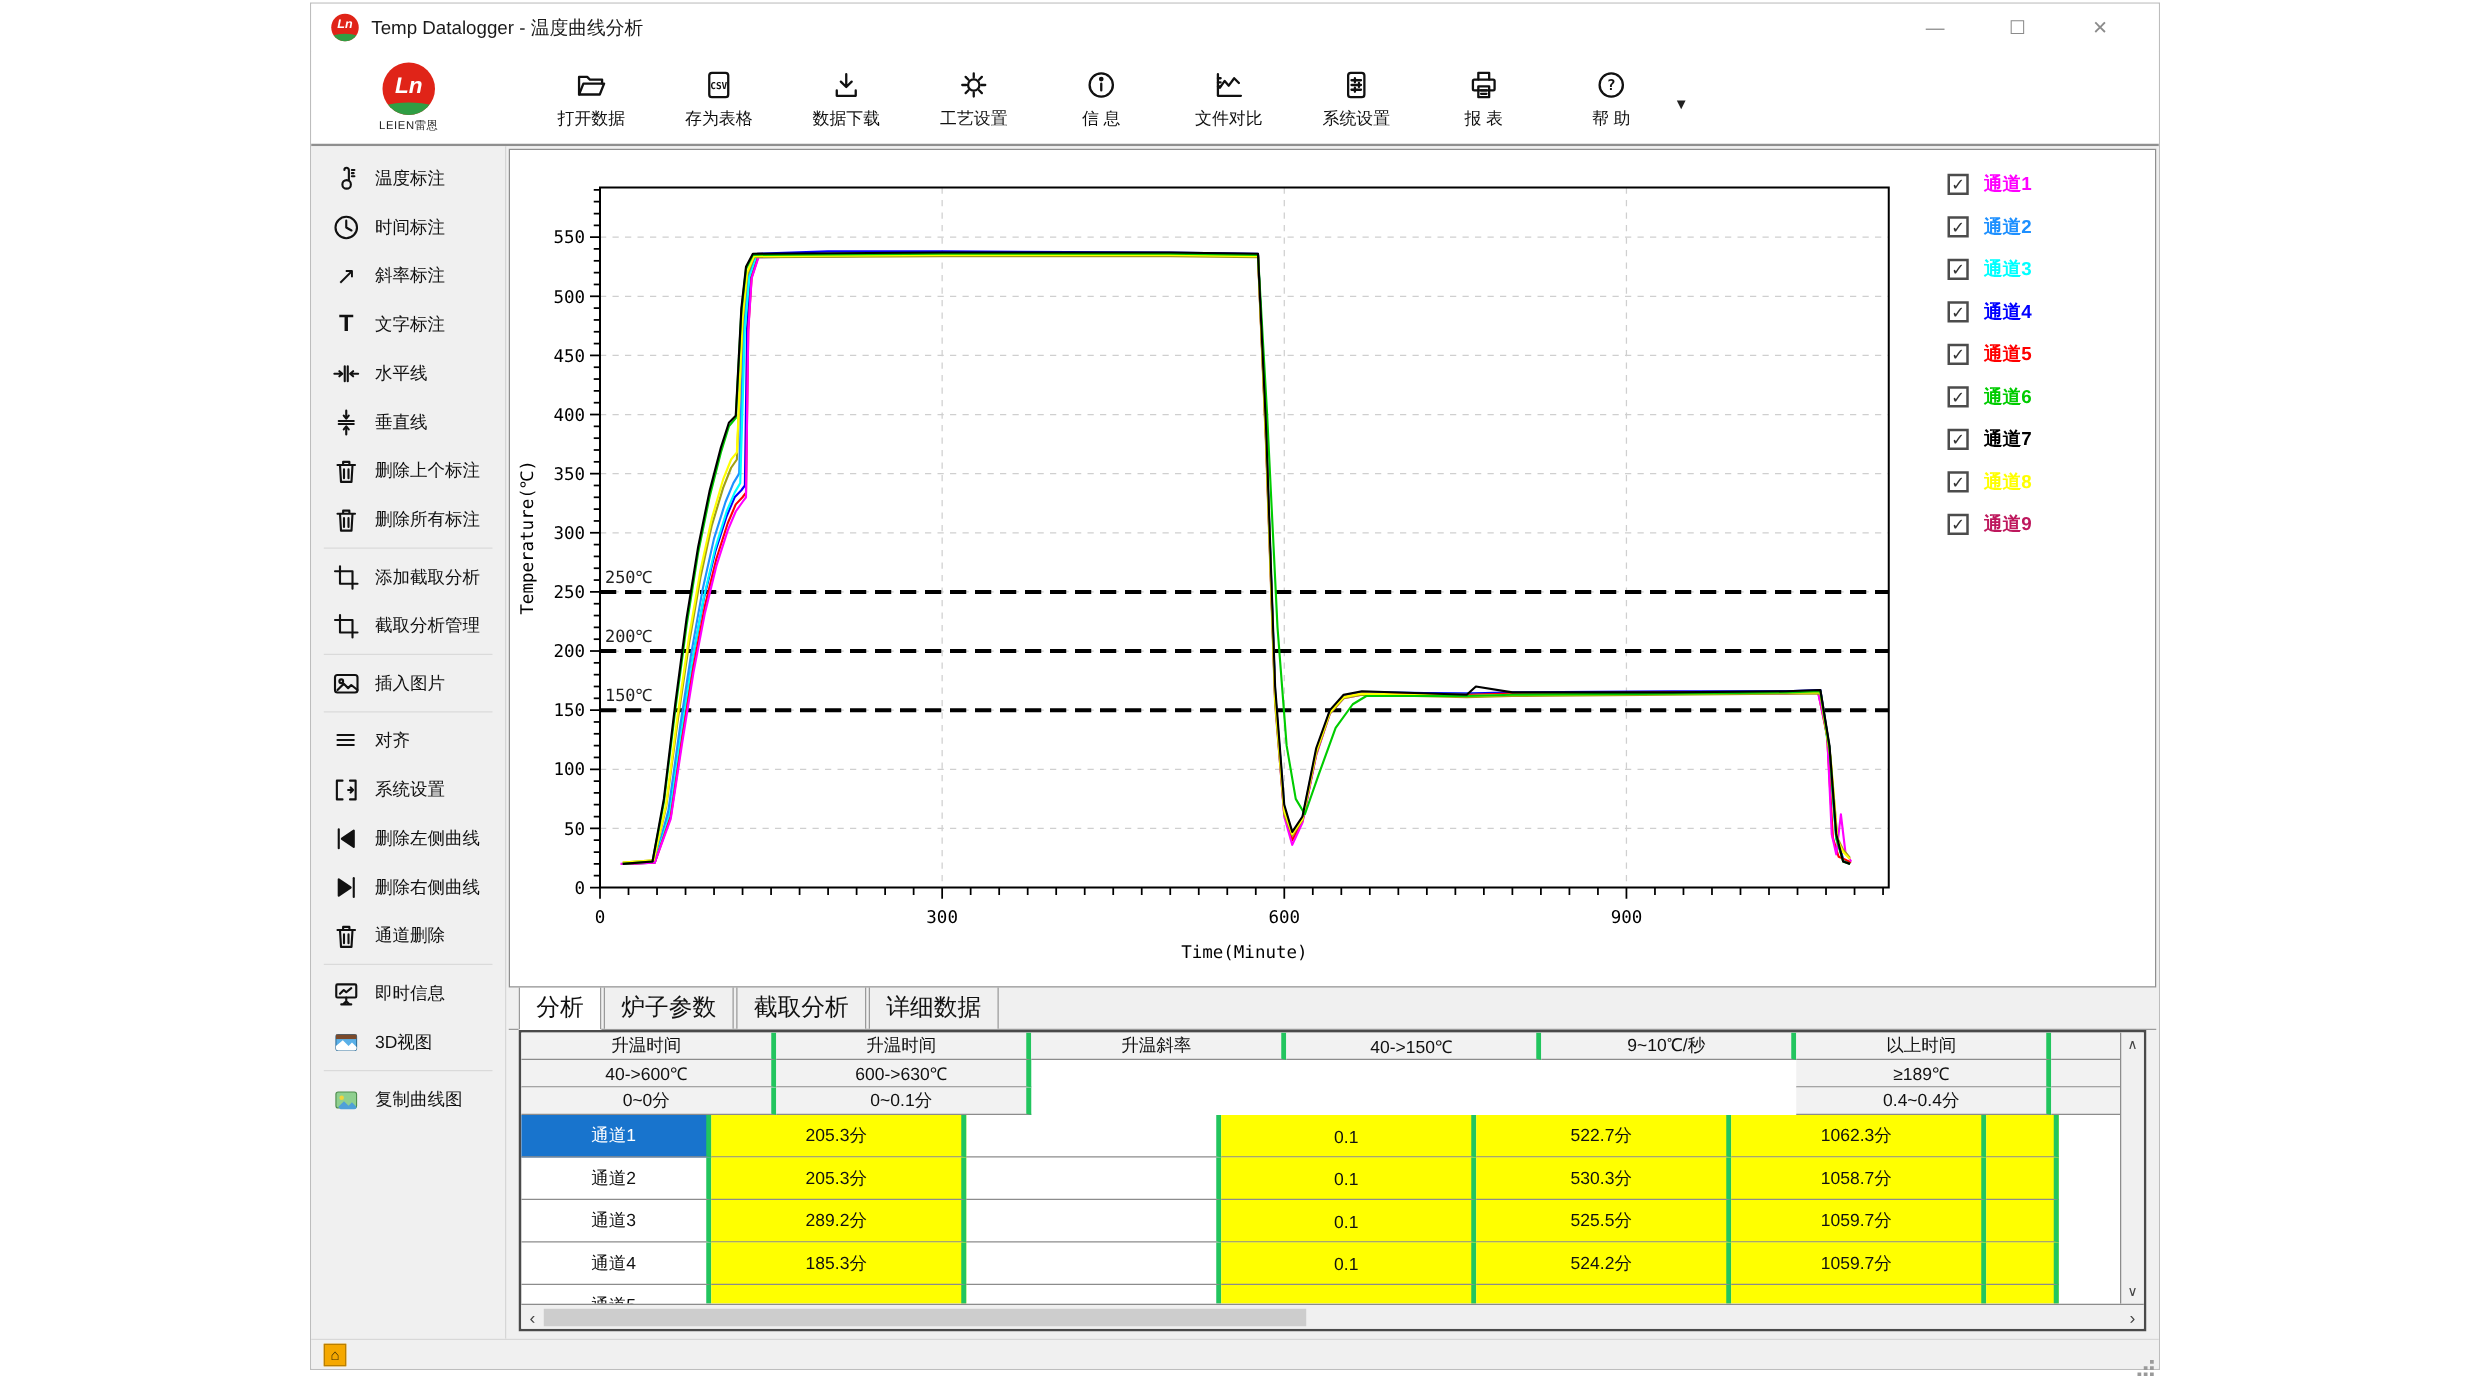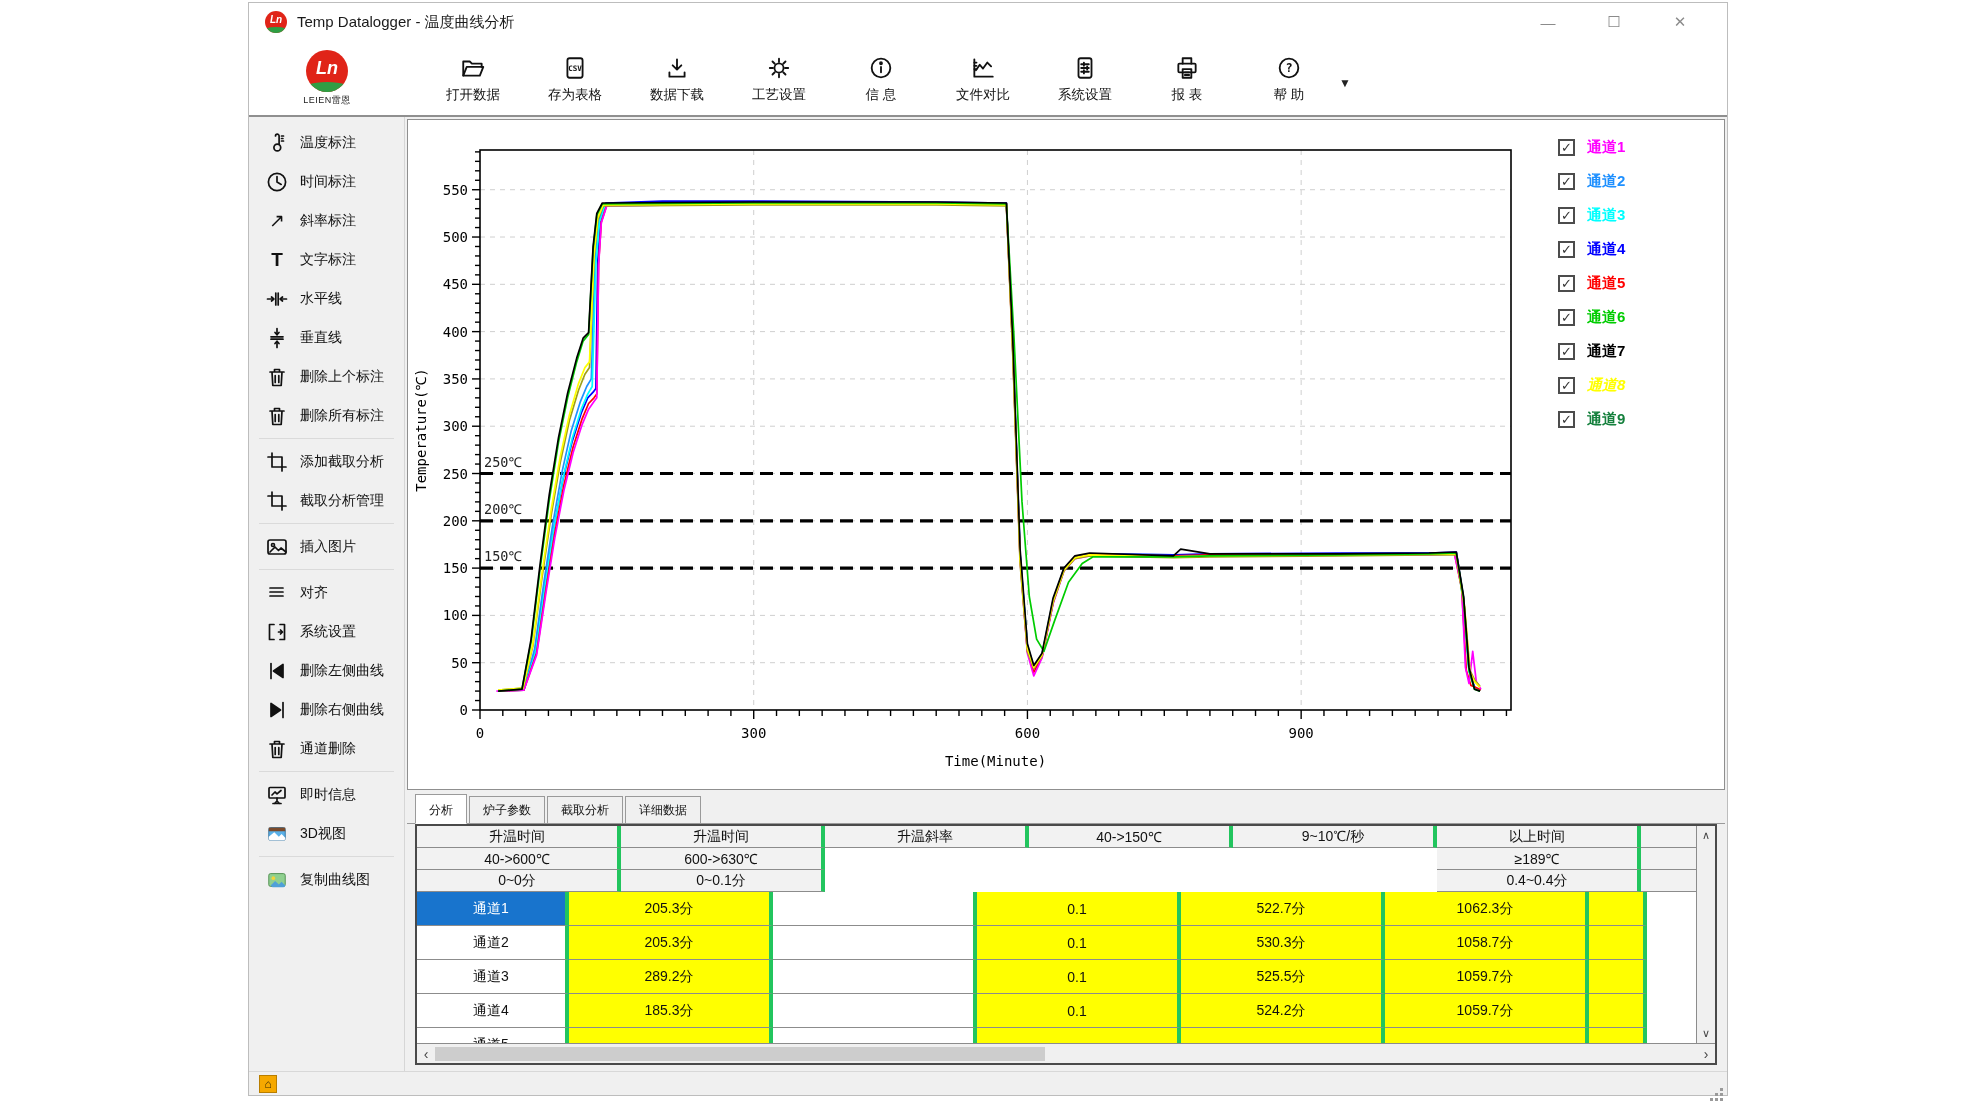--- a/index.html
+++ b/index.html
@@ -40,21 +40,21 @@
   .main { flex:1; display:flex; flex-direction:column; padding:2px 2px 0 2px; min-width:0; }
   .chart-panel { height:671px; flex:0 0 auto; background:#fff; border:1px solid #8f8f8f; position:relative; }
   .legend { position:absolute; top:10px; right:16px; width:150px; display:flex; flex-direction:column; }
   .legend-item { display:flex; align-items:center; gap:12px; height:34px; }
   .cb { width:17px; height:17px; border:2px solid #4c4c4c; background:#fff; font-size:13px; line-height:13px;
         display:flex; align-items:center; justify-content:center; color:#333; }
   .legend-label { font-size:15px; font-weight:bold; }
 
   
   .tabs-row { height:32px; flex:0 0 auto; display:flex; align-items:flex-end; padding-left:8px; border-bottom:1px solid #9a9a9a; margin-top:2px; }
-  .tab { padding:5px 13px 4px 13px; font-size:12px; color:#111; background:#f0f0f0; border:1px solid #9a9a9a; border-bottom:none; margin-right:2px; }
+  .tab { padding:5px 13px 4px 13px; font-size:19px; color:#111; background:#f0f0f0; border:1px solid #9a9a9a; border-bottom:none; margin-right:2px; }
   .tab.active { background:#fff; padding-top:7px; margin-bottom:-1px; border-bottom:1px solid #fff; }
 
   
   .table-outer { margin:0 8px 6px 8px; flex:1; min-height:0; border:2px solid #4a4a4a; background:#fff; display:flex; flex-direction:column; }
   .table-mid { flex:1; display:flex; min-height:0; }
   .grid { flex:1; overflow:hidden; }
   .t-row { display:flex; }
   .cell { border-right:4px solid #22c55e; border-bottom:1px solid #8c8c8c; display:flex; align-items:center; justify-content:center;
           font-size:14px; color:#111; flex:0 0 auto; }
   .hdr { background:#f2f2f2; }
@@ -558,25 +558,25 @@
             <div class="legend-item">
               <div class="cb">✓</div>
               <div class="legend-label" style="color: rgb(0, 204, 0);">通道6</div>
             </div>
             <div class="legend-item">
               <div class="cb">✓</div>
               <div class="legend-label" style="color: rgb(0, 0, 0);">通道7</div>
             </div>
             <div class="legend-item">
               <div class="cb">✓</div>
-              <div class="legend-label" style="color: rgb(255, 255, 0); font-style: italic;">通道8</div>
-            </div>
-            <div class="legend-item">
-              <div class="cb">✓</div>
-              <div class="legend-label" style="color: #15803d;">通道9</div>
+              <div class="legend-label" style="color: rgb(255, 255, 0);">通道8</div>
+            </div>
+            <div class="legend-item">
+              <div class="cb">✓</div>
+              <div class="legend-label" style="color: #be185d;">通道9</div>
             </div>
           </div>
       </div>
 
       <div class="tabs-row" id="tabs-row">
           <div class="tab active">分析</div>
           <div class="tab">炉子参数</div>
           <div class="tab">截取分析</div>
           <div class="tab">详细数据</div>
         </div>

